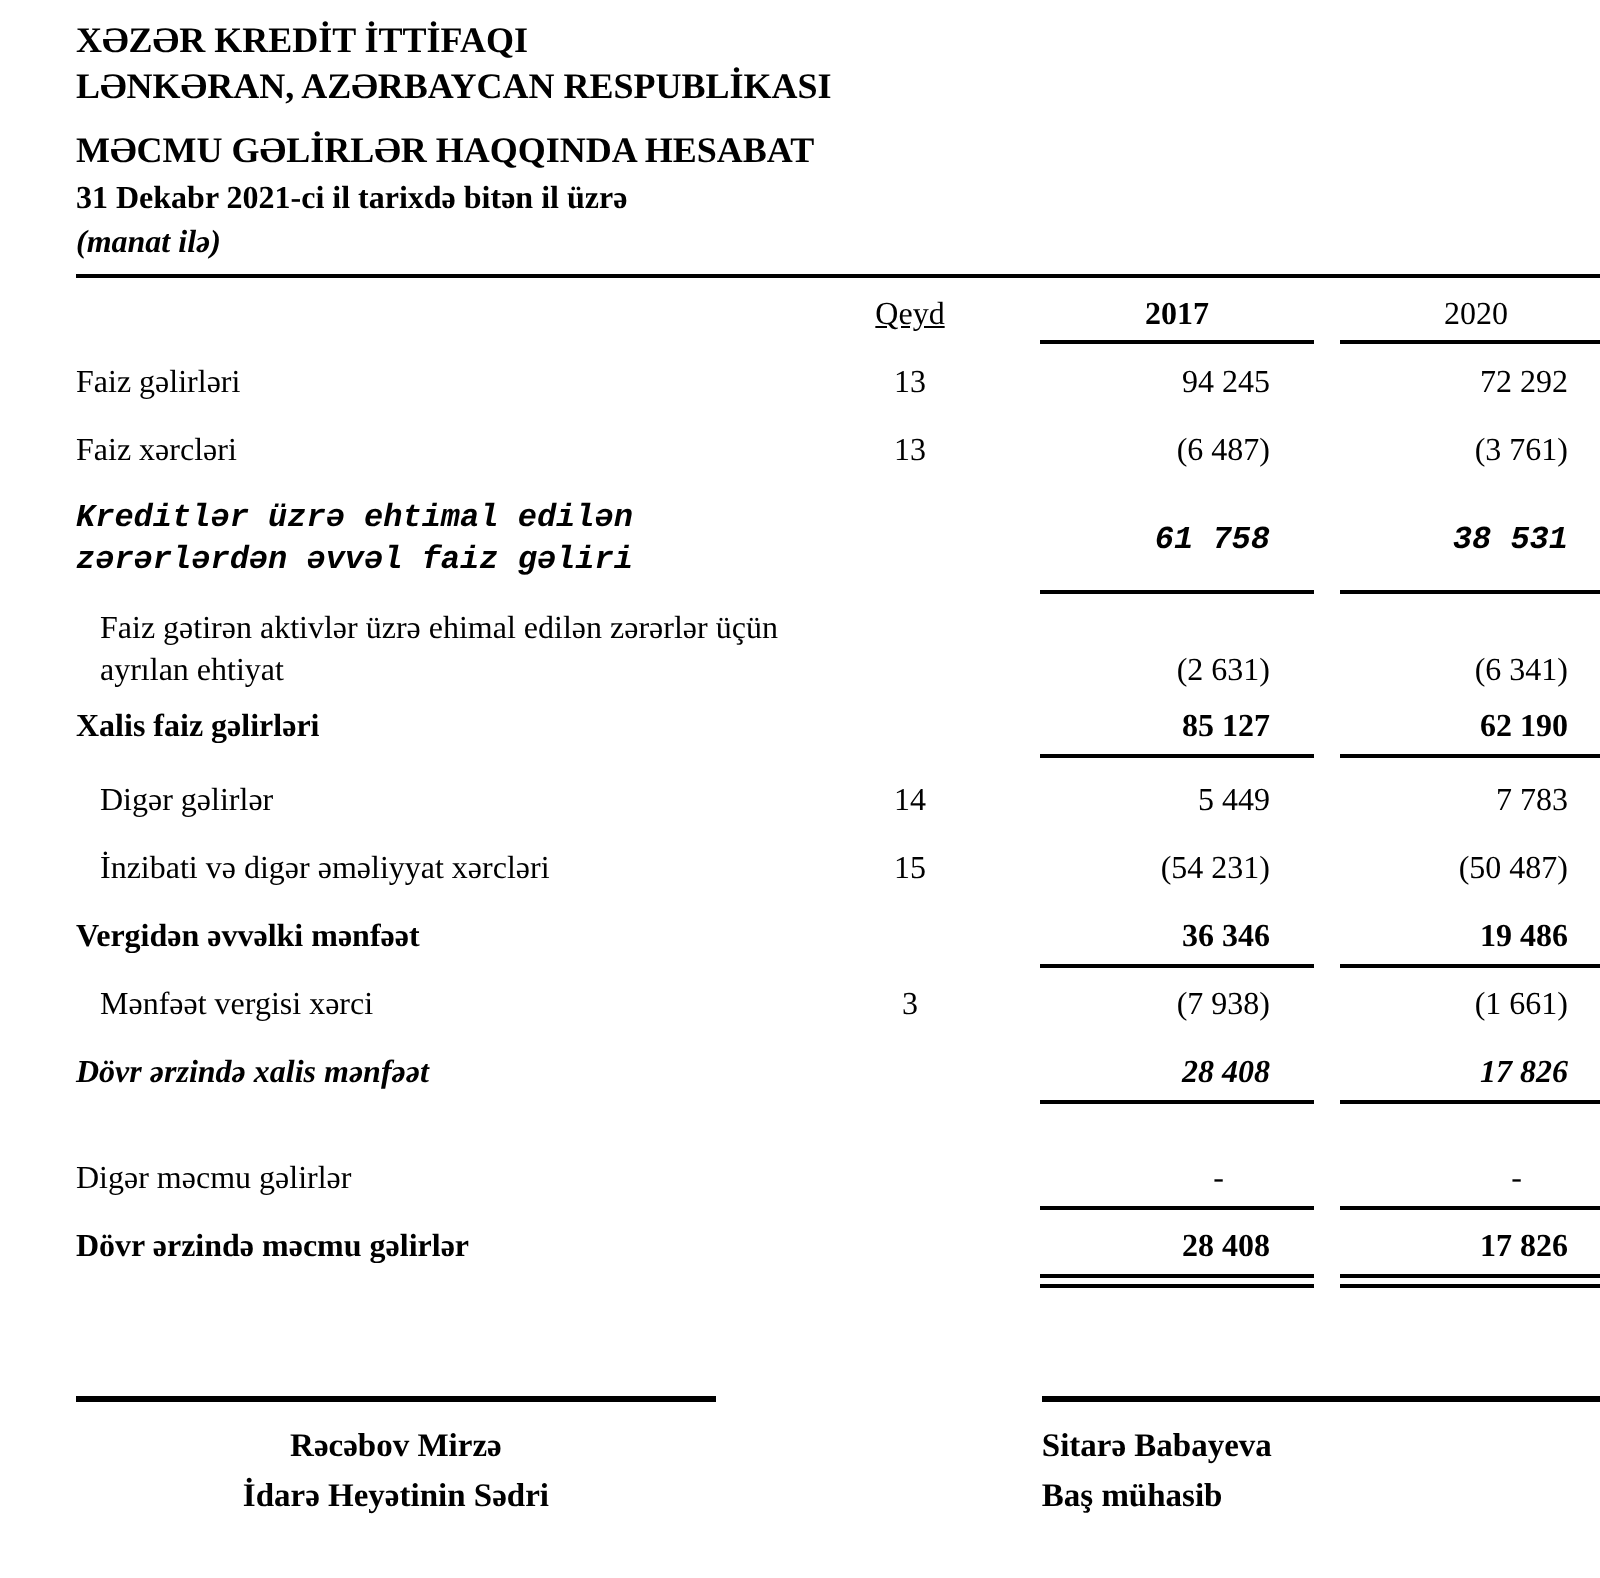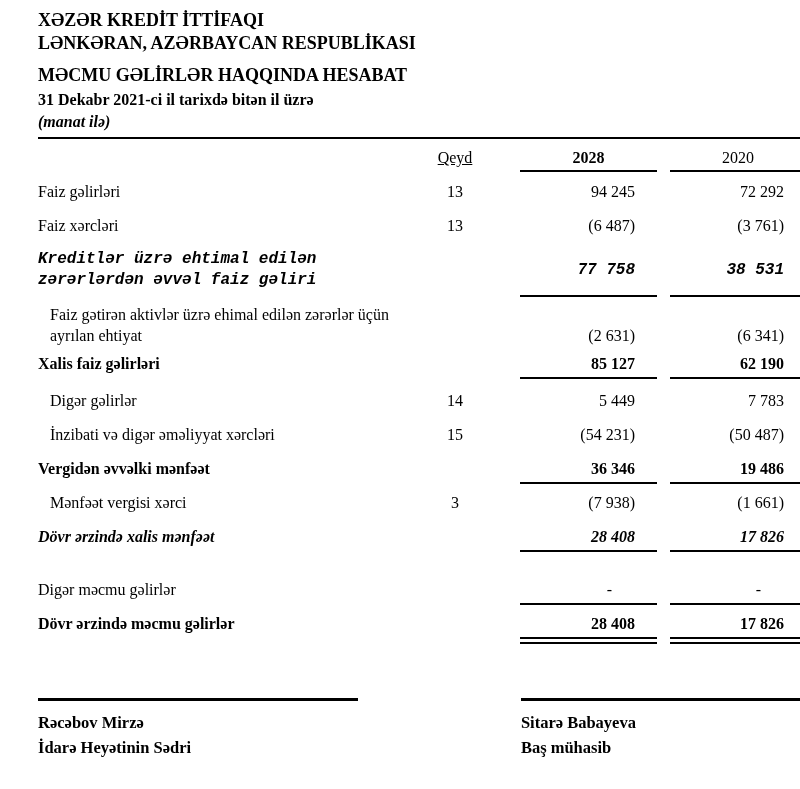--- a/index.html
+++ b/index.html
@@ -65,21 +65,21 @@
     display: flex; align-items: center; justify-content: flex-end;
   }
   
   .tall-end { align-items: end; }
   .mb-big { margin-bottom: 10px; }
   .mt-gap { margin-top: 26px; }
   .dash .c-2021, .dash .c-2020 { padding-right: 45px; }
 
   
   .sig-row { display: flex; margin-top: 54px; }
-  .sig-left { width: 322px; }
+  .sig-left { width: 322px; text-align: center; }
   .sig-right { width: 287px; margin-left: 163px; }
   .sig-line { border-top: 3px solid #000; margin-bottom: 9px; }
   .sig-name, .sig-title { font-weight: bold; font-size: 16.5px; line-height: 25px; }
   .date-row { display: flex; margin-top: 42px; }
   .date-left { width: 322px; }
   .date-right { width: 287px; margin-left: 163px; }
 </style>
 </head>
 <body>
 
@@ -89,42 +89,42 @@
   <div class="org-location">LƏNKƏRAN, AZƏRBAYCAN RESPUBLİKASI</div>
   <div class="report-title">MƏCMU GƏLİRLƏR HAQQINDA HESABAT</div>
   <div class="report-period">31 Dekabr 2021-ci il tarixdə bitən il üzrə</div>
   <div class="currency-note">(manat ilə)</div>
   <hr class="full-rule">
 
   <div class="fin-table">
 
     <div class="row thead">
       <div class="c-note"><span>Qeyd</span></div>
-      <div class="c-2021">2028</div>
+      <div class="c-2021">2017</div>
       <div class="c-2020">2020</div>
     </div>
 
     <div class="row">
       <div class="c-label">Faiz gəlirləri</div>
       <div class="c-note">13</div>
       <div class="c-2021">94 245</div>
       <div class="c-2020">72 292</div>
     </div>
 
     <div class="row">
       <div class="c-label">Faiz xərcləri</div>
       <div class="c-note">13</div>
       <div class="c-2021">(6 487)</div>
       <div class="c-2020">(3 761)</div>
     </div>
 
     <div class="row bold-italic val-bold u tall-center">
       <div class="c-label">Kreditlər üzrə ehtimal edilən zərərlərdən əvvəl faiz gəliri</div>
       <div class="c-note"></div>
-      <div class="c-2021">77 758</div>
+      <div class="c-2021">61 758</div>
       <div class="c-2020">38 531</div>
     </div>
 
     <div class="row indent tall-end">
       <div class="c-label">Faiz gətirən aktivlər üzrə ehimal edilən zərərlər üçün ayrılan ehtiyat</div>
       <div class="c-note"></div>
       <div class="c-2021">(2 631)</div>
       <div class="c-2020">(6 341)</div>
     </div>
 

